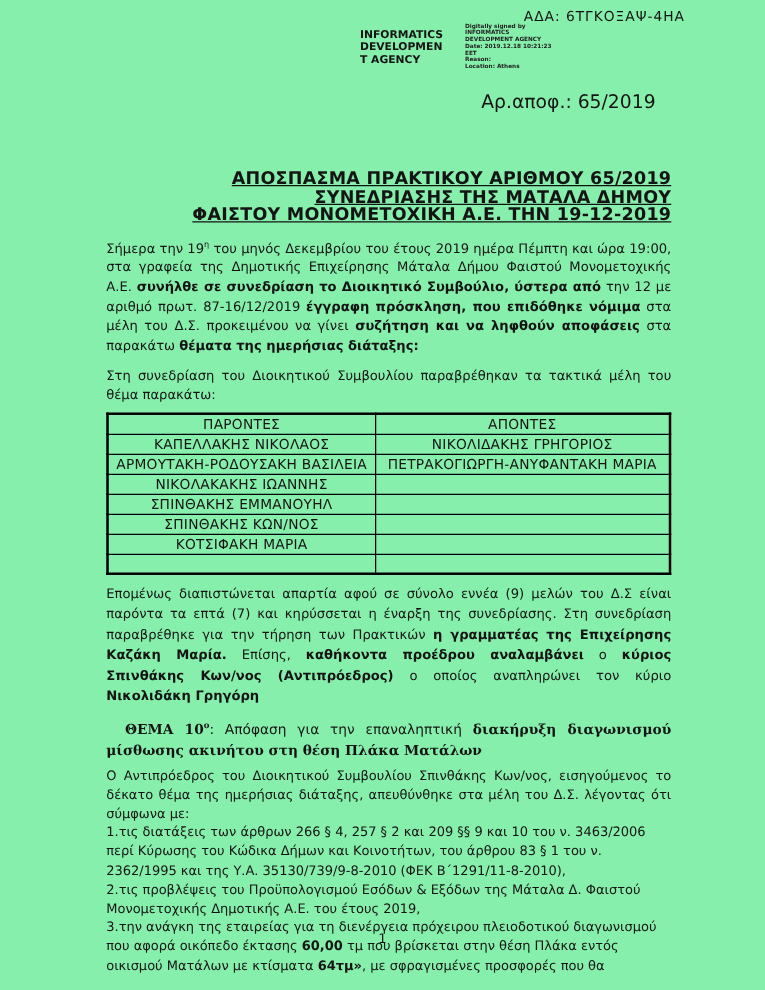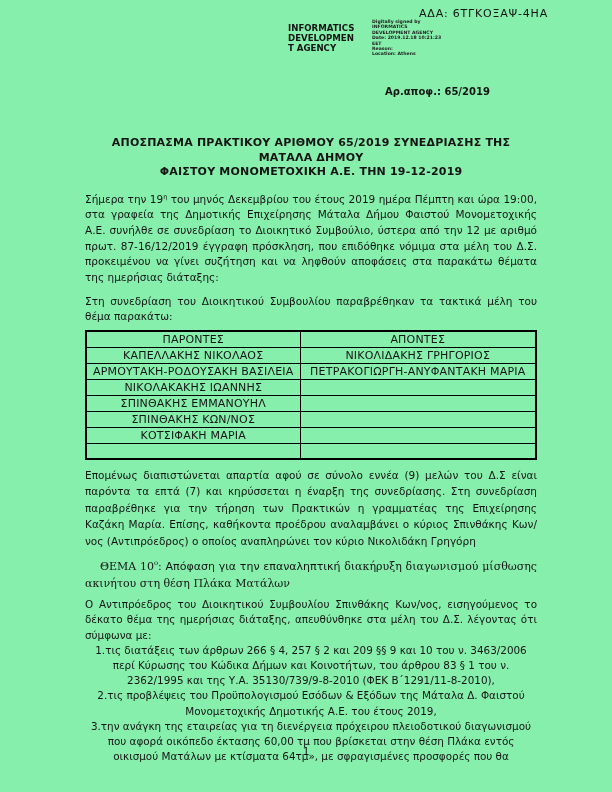--- a/index.html
+++ b/index.html
@@ -1,49 +1,49 @@
 <!DOCTYPE html>
 <html><head>
 <meta charset="utf-8">
 <style>
   html,body{margin:0;padding:0;background:#e8e8e8;}
   .page{
     position:relative;width:612px;height:792px;margin:0 auto;
     background:#86efac;color:#141414;overflow:hidden;
     font-family:"DejaVu Sans",sans-serif;
   }
-  .b{font-weight:normal;}
+  .b{font-weight:bold;}
   .serif{font-family:"DejaVu Serif",serif;}
   sup{font-size:0.62em;line-height:0;}
   
   .ada{position:absolute;top:7px;right:64px;font-size:11px;letter-spacing:0.8px;}
   .gov{position:absolute;left:100px;top:40px;font-size:10px;line-height:13.6px;
        letter-spacing:0.3px;white-space:pre-line;}
   .agency{position:absolute;left:288px;top:19px;display:flex;gap:16px;align-items:center;}
   .agency-name{width:68px;font-weight:bold;font-size:8.6px;line-height:10px;white-space:pre-line;}
   .sig{font-size:4.6px;line-height:5.4px;white-space:pre-line;font-weight:bold;color:#222;}
-  .apof{position:absolute;left:385px;top:86px;font-size:10px;font-weight:bold;}
+  .apof{position:absolute;left:385px;top:72px;font-size:15px;font-weight:normal;}
   
   .content{position:absolute;left:85px;top:136px;width:452px;}
   .title{
-    font-size:11px;font-weight:bold;text-align:center;line-height:14.5px;
-    white-space:pre-line;letter-spacing:0.2px;
+    font-size:14px;font-weight:bold;text-align:right;line-height:14.5px;
+    text-decoration:underline;white-space:pre-line;letter-spacing:0.2px;
   }
   .para{font-size:10.5px;line-height:15.7px;text-align:justify;margin-top:11px;}
   .para3{font-size:10.5px;line-height:16.5px;text-align:justify;margin-top:7px;}
   table.att{width:100%;border-collapse:collapse;margin-top:5px;border:2.5px solid #000;}
   table.att th,table.att td{
     border:1.6px solid #000;font-size:11px;font-weight:normal;text-align:center;
     padding:1px 6px;height:11.5px;letter-spacing:0.2px;white-space:nowrap;overflow:hidden;
   }
   table.att col.c1{width:46%;} table.att col.c2{width:54%;}
   .theme{font-size:11px;line-height:17px;margin-top:9px;text-indent:15px;text-align:justify;}
   .items{margin-top:5px;font-size:10.4px;line-height:15.2px;}
   .items .intro{text-align:justify;}
-  .pre{white-space:pre-line;text-align:center;}
+  .pre{white-space:pre-line;}
   .pagenum{position:absolute;left:0;right:0;top:745px;text-align:center;font-size:10.5px;}
 </style>
 </head>
 <body>
 
 <div class="page">
 
   <div class="ada">ΑΔΑ: 6ΤΓΚΟΞΑΨ-4ΗΑ</div>
 
 

